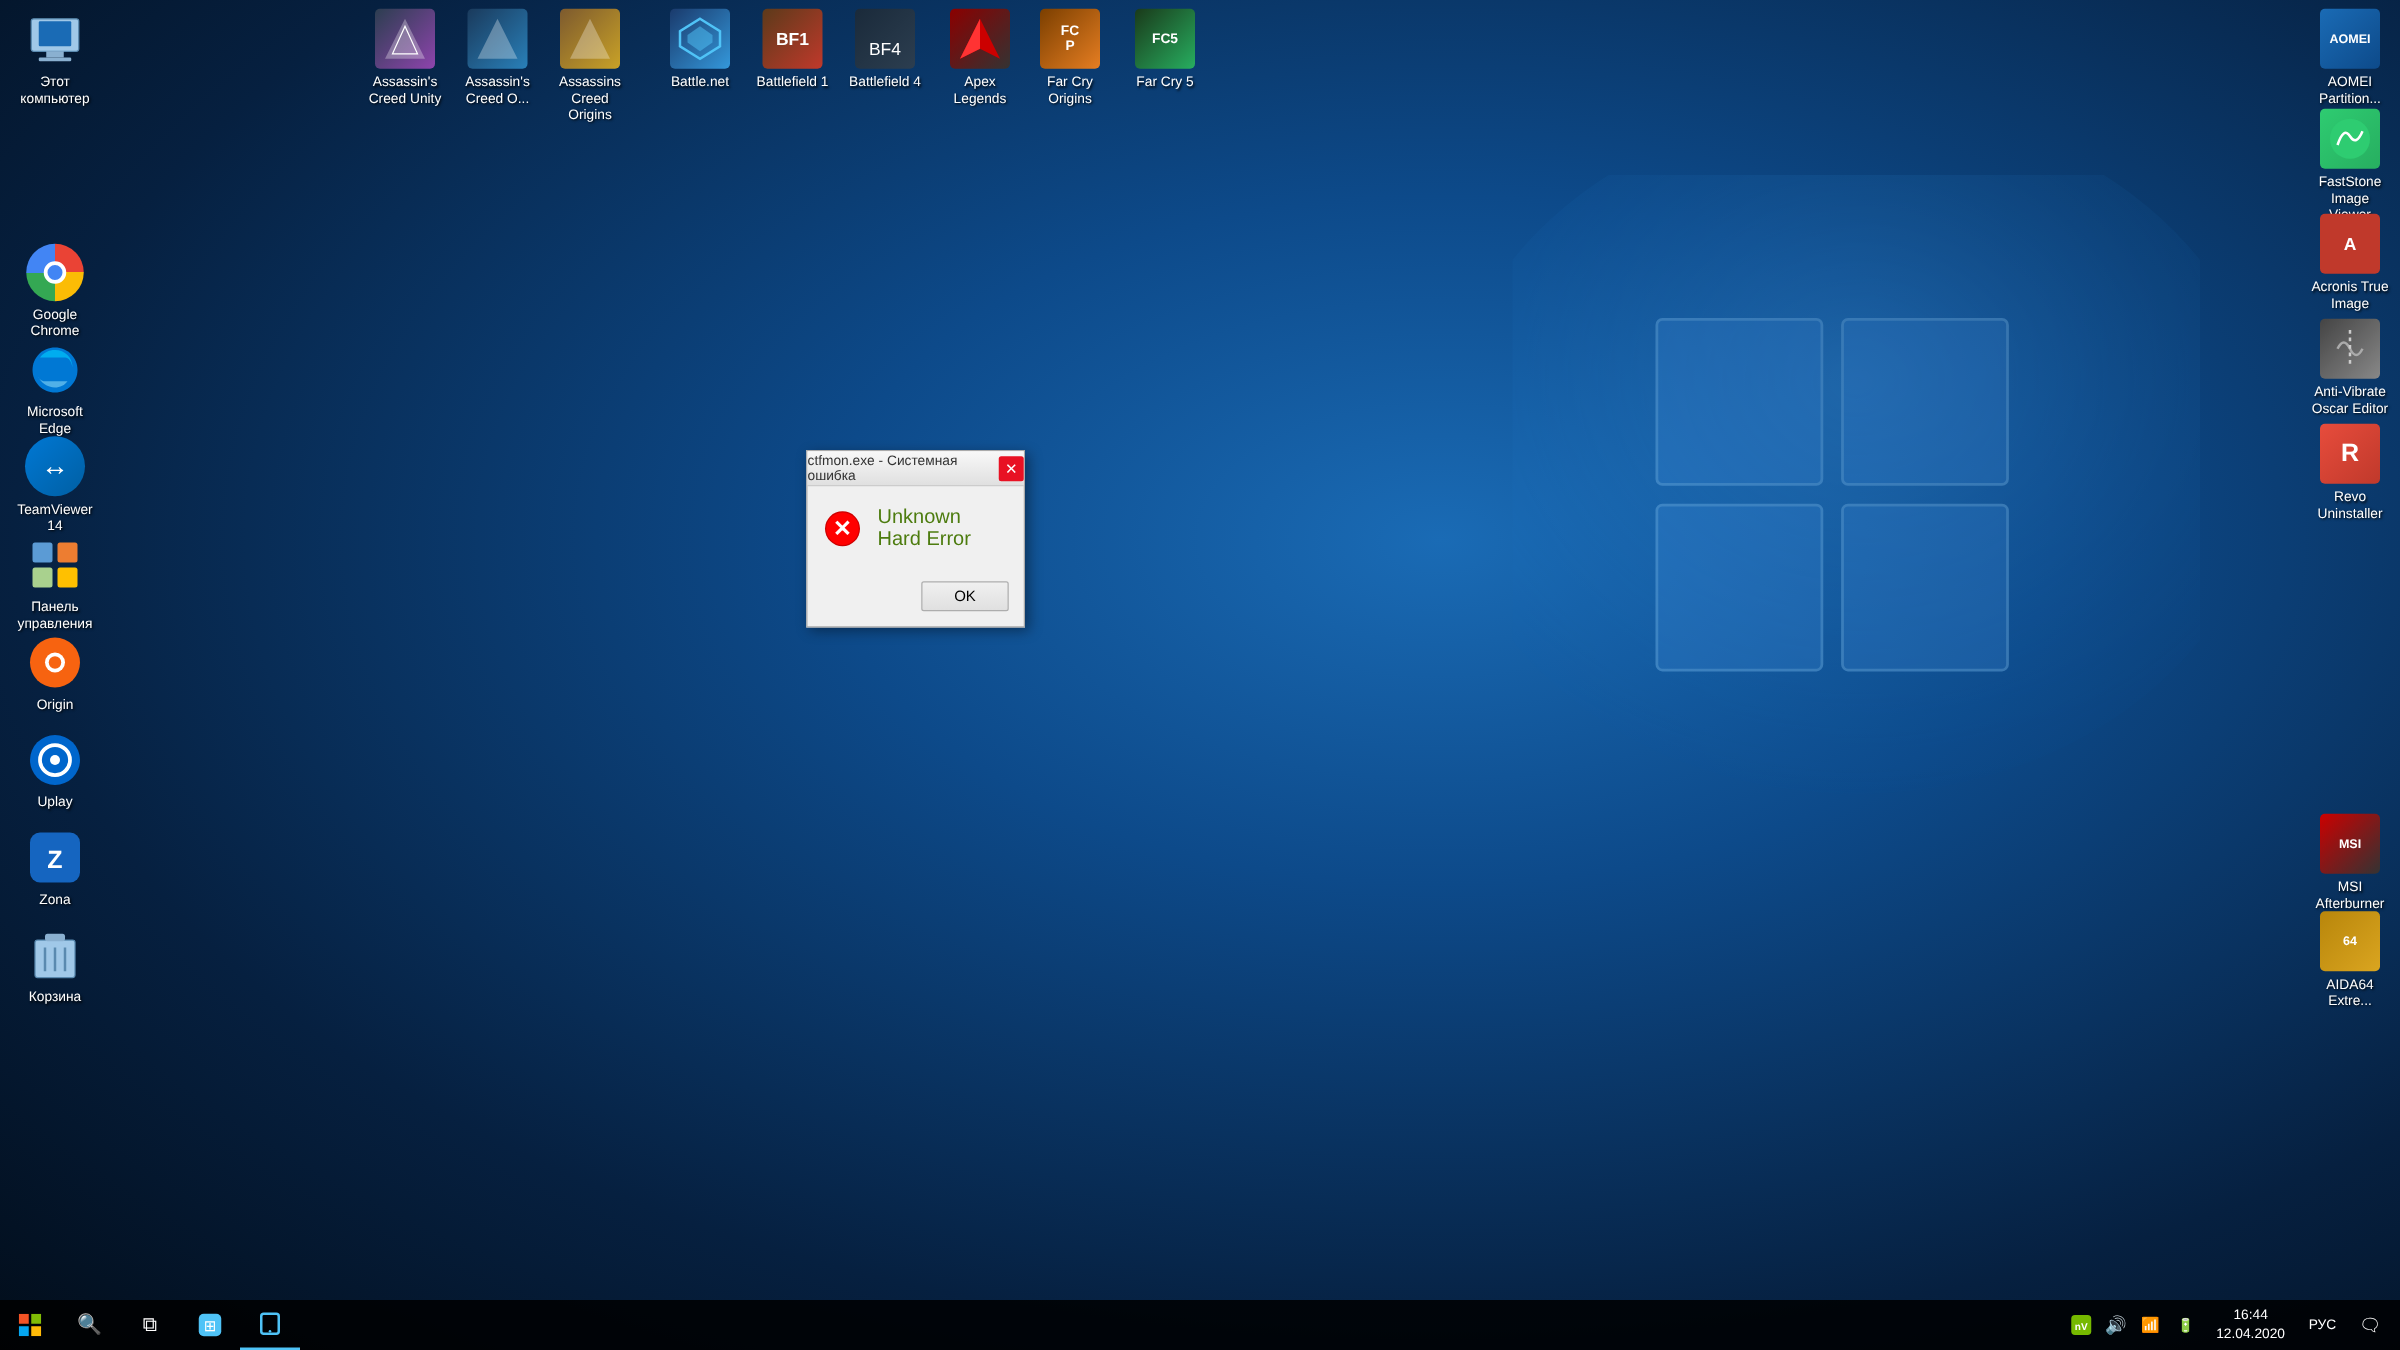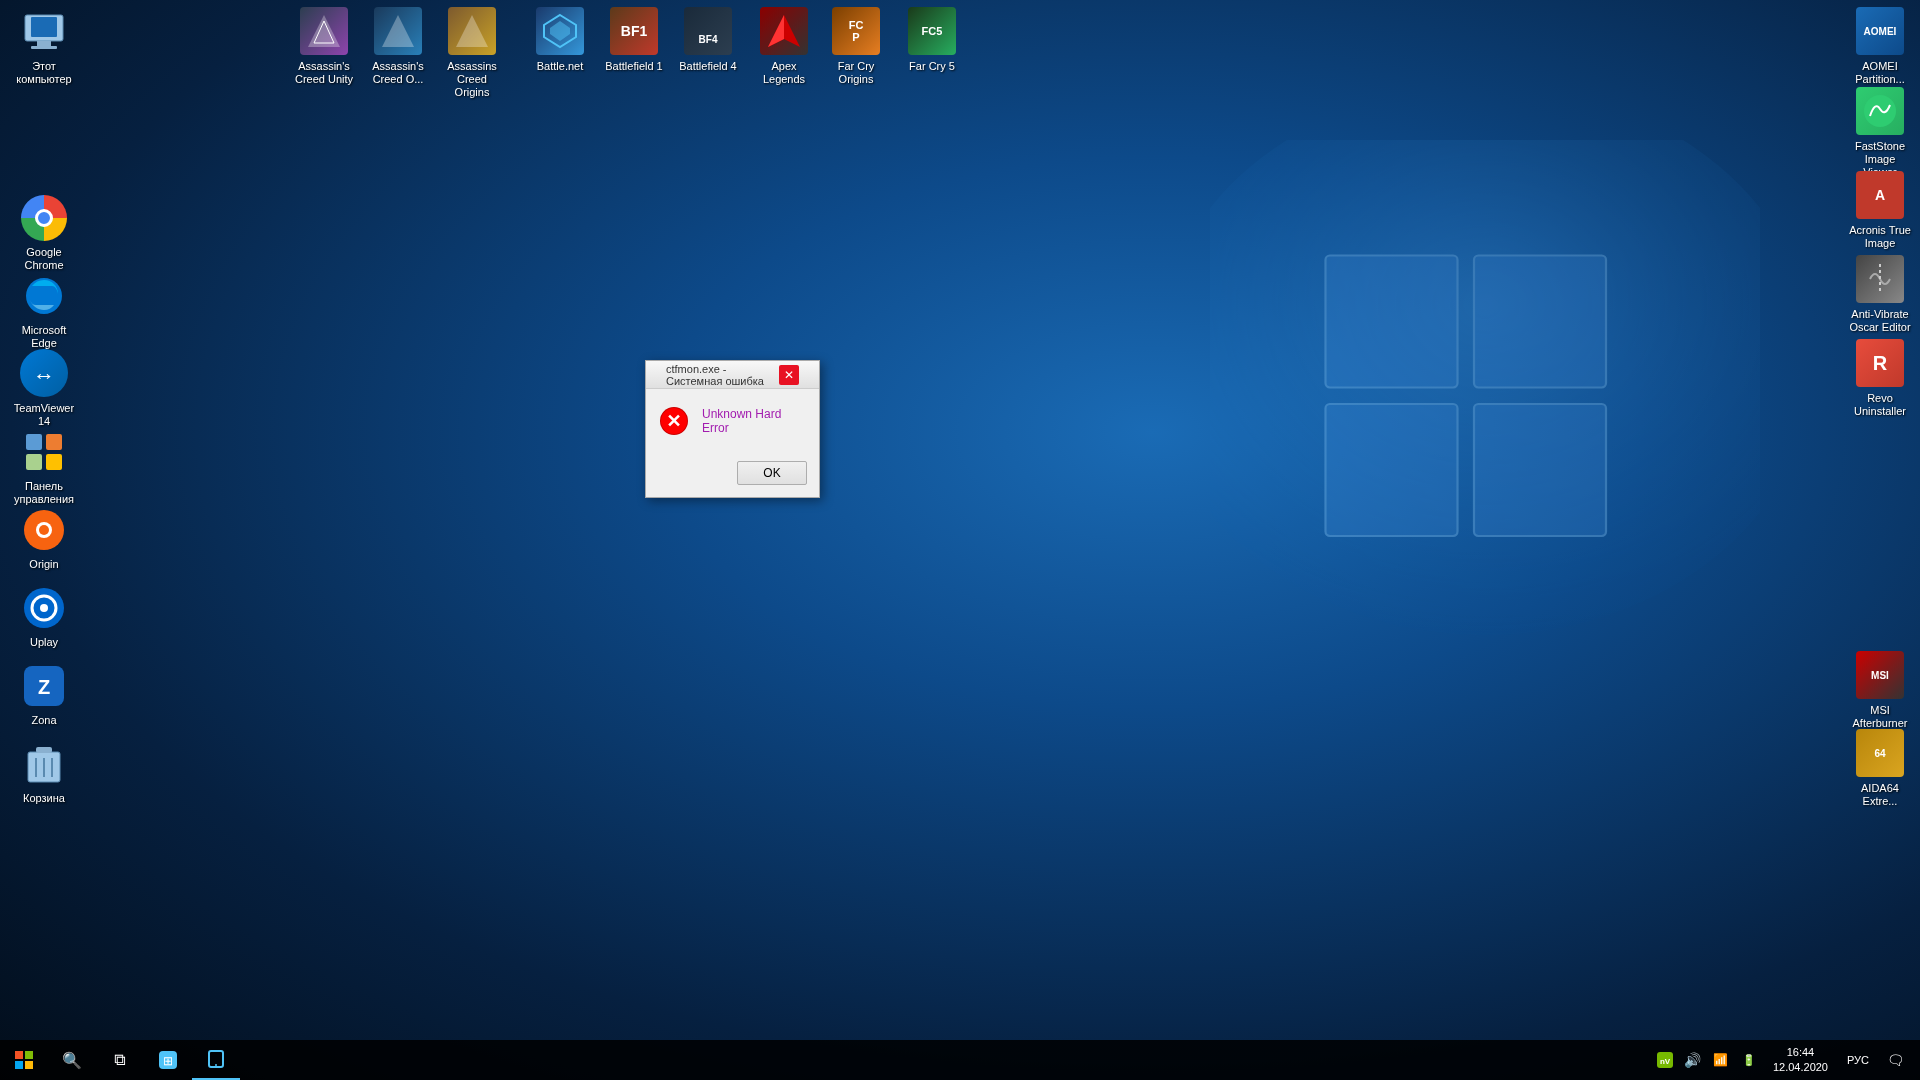--- a/index.html
+++ b/index.html
@@ -157,21 +157,21 @@
       border: 1px solid #aaa;
       box-shadow: 3px 3px 10px rgba(0,0,0,0.4);
       z-index: 200;
     }
 
     .dialog-titlebar {
       background: linear-gradient(to bottom, #f8f8f8, #e0e0e0);
       height: 28px;
       display: flex;
       align-items: center;
-      padding: 0 20px;
+      padding: 0 0;
       border-bottom: 1px solid #ccc;
       font-size: 12px;
       color: #333;
       user-select: none;
     }
     .dialog-title-text {
       flex: 1;
       font-size: 11px;
       font-weight: 400;
     }
@@ -194,22 +194,22 @@
       align-items: center;
       gap: 12px;
     }
 
     .error-icon {
       width: 32px;
       height: 32px;
       flex-shrink: 0;
     }
     .error-msg {
-      font-size: 12px;
-      color: #a21caf;
+      font-size: 16px;
+      color: #4d7c0f;
     }
 
     .dialog-footer {
       padding: 8px 12px 12px;
       display: flex;
       justify-content: flex-end;
     }
 
     .dialog-ok-btn {
       width: 70px;
@@ -449,21 +449,21 @@
       <div class="game-icon-box bg-bf1">
         <span style="color:white;font-size:14px;font-weight:bold;">BF1</span>
       </div>
     </div>
     <div class="icon-label">Battlefield 1</div>
   </div>
 
   <div class="desktop-icon" style="position:absolute; left:672px; top:4px; width:72px;">
     <div class="icon-img">
       <div class="game-icon-box bg-bf4">
-        <span style="color:white;font-size:10px;font-weight:bold;margin-top:16px;">BF4</span>
+        <span style="color:white;font-size:14px;font-weight:normal;margin-top:16px;">BF4</span>
       </div>
     </div>
     <div class="icon-label">Battlefield 4</div>
   </div>
 
   <div class="desktop-icon" style="position:absolute; left:748px; top:4px; width:72px;">
     <div class="icon-img">
       <div class="game-icon-box bg-apex">
         <svg width="40" height="40" viewBox="0 0 40 40">
           <path d="M20 4 L36 36 L20 28 L4 36 Z" fill="#cc0000"></path>

